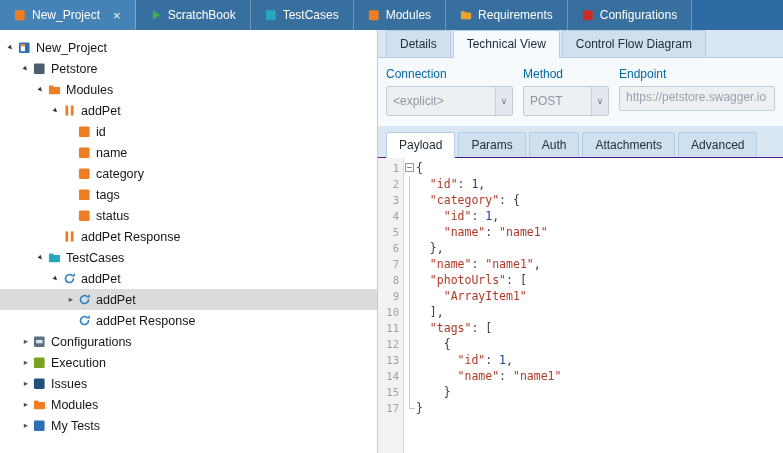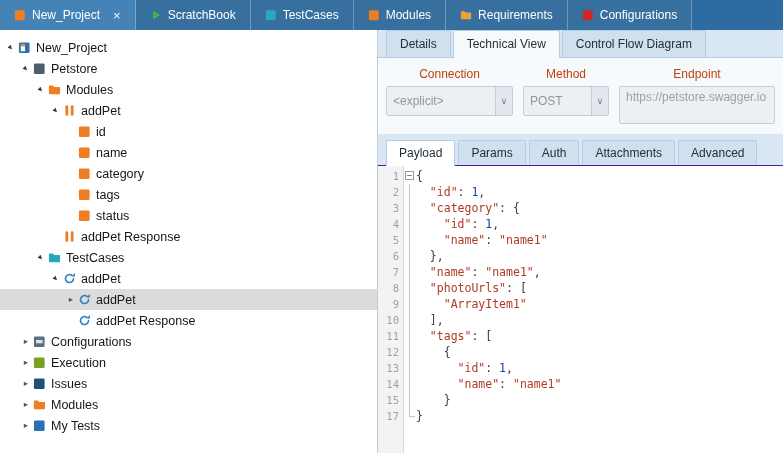--- a/index.html
+++ b/index.html
@@ -30,28 +30,28 @@
   .tlabel2{white-space:nowrap;}
 
   
   .right{flex:1;display:flex;flex-direction:column;background:#f6fafd;min-width:0;}
   .vtabs{display:flex;gap:2px;padding:0 8px 0;background:#d9e7f4;border-bottom:1px solid #b5cce2;flex:none;}
   .vtab{padding:6px 13px;font-size:12px;color:#22303c;background:#cfe0ef;border:1px solid #b5cce2;
         border-bottom:none;border-radius:2px 2px 0 0;cursor:pointer;white-space:nowrap;}
   .vtab.active{background:#f6fafd;margin-bottom:-1px;padding-bottom:7px;}
 
   .form{display:grid;grid-template-columns:127px 86px 1fr;gap:5px 10px;padding:9px 8px 10px;background:#f6fafd;flex:none;}
-  .flabel{font-size:12px;color:#c2410c;text-align:center;}
+  .flabel{font-size:12px;color:#0369a1;}
   .select{display:flex;align-items:center;height:30px;border:1px solid #c2cdd8;background:#edf0f3;
           color:#8d97a1;font-size:12px;border-radius:2px;overflow:hidden;cursor:pointer;}
   .select .val{flex:1;padding:0 6px;white-space:nowrap;overflow:hidden;}
   .select .dd{width:17px;align-self:stretch;border-left:1px solid #c2cdd8;background:#e3e8ee;color:#6f7a85;
               display:flex;align-items:center;justify-content:center;font-size:9px;}
   .select .dd::before{content:"∨";}
-  .input{height:38px;line-height:20px;border:1px solid #c2cdd8;background:#edf0f3;color:#98a2ac;
+  .input{height:25px;line-height:20px;border:1px solid #c2cdd8;background:#edf0f3;color:#98a2ac;
          font-size:12px;padding:0 6px;border-radius:2px;white-space:nowrap;overflow:hidden;cursor:text;}
 
   .stabs{display:flex;gap:3px;padding:6px 8px 0;background:#d9e7f4;border-bottom:1px solid #4c1d95;flex:none;}
   .stab{padding:5px 12px;font-size:12px;color:#22303c;background:#cfe0ef;border:1px solid #b5cce2;
         border-bottom:none;border-radius:2px 2px 0 0;cursor:pointer;}
   .stab.active{background:#fff;margin-bottom:-1px;padding-bottom:6px;}
 
   
   .editor{flex:1;overflow:hidden;padding-top:2px;font-family:"DejaVu Sans Mono",monospace;
           background:linear-gradient(90deg,#f3f3f3 0 25px,#d9d9d9 25px 26px,#fff 26px);}

